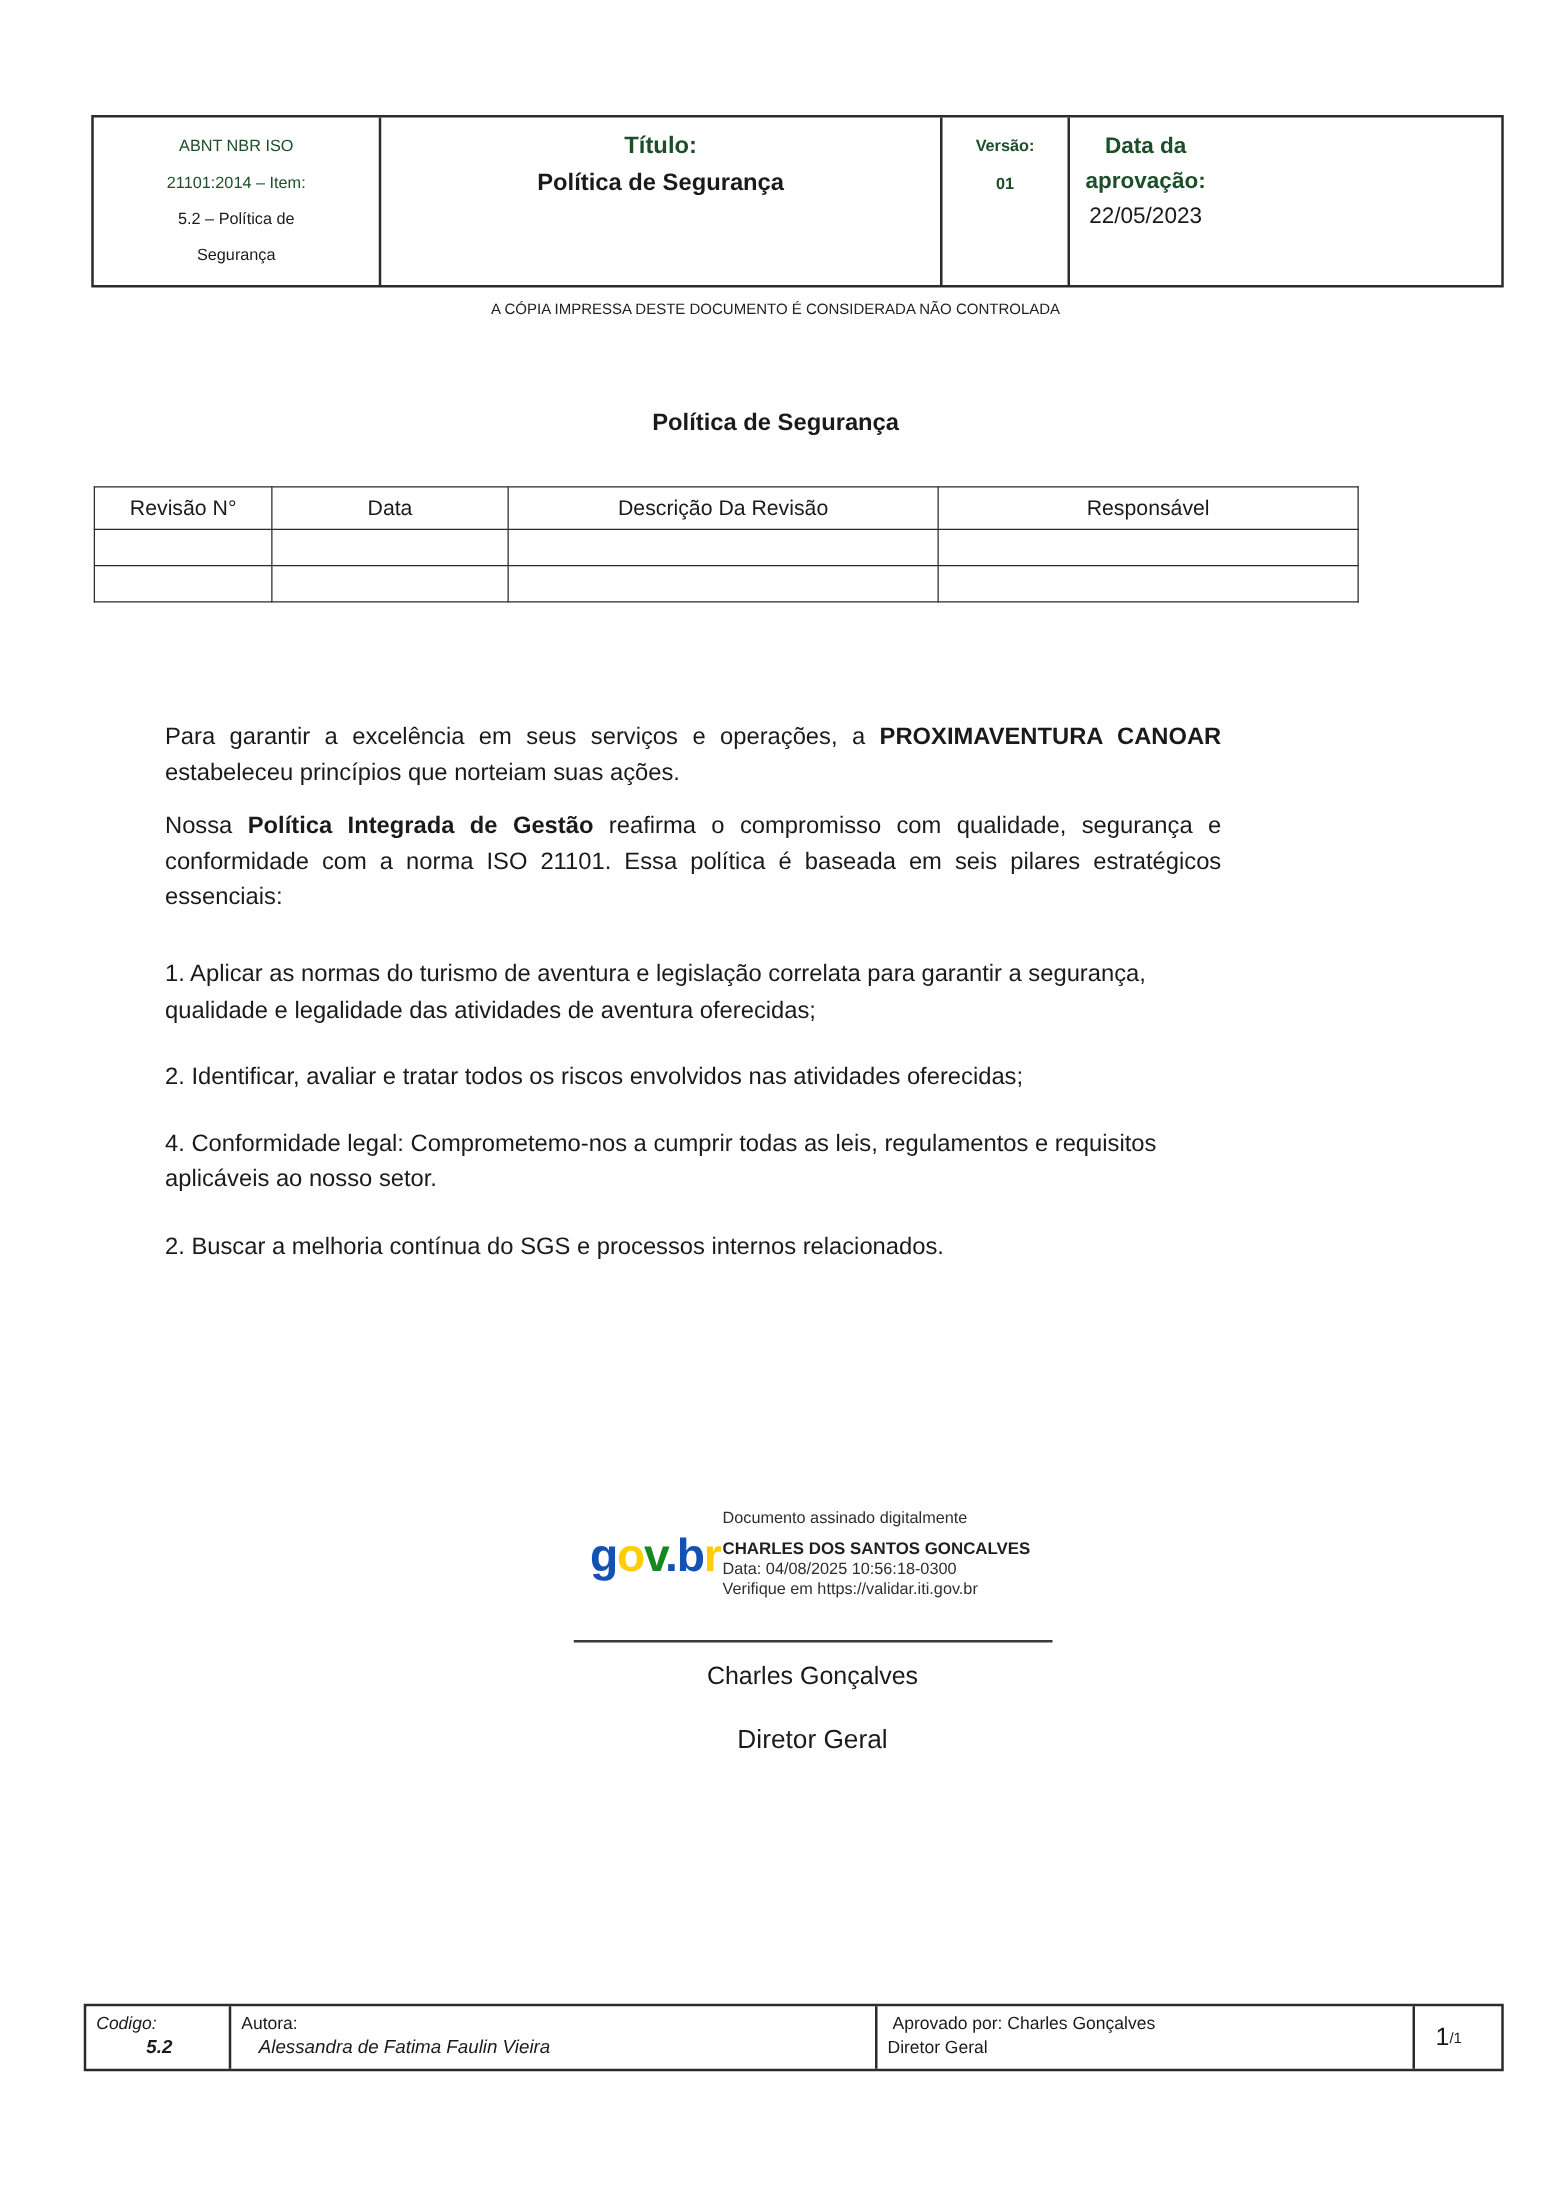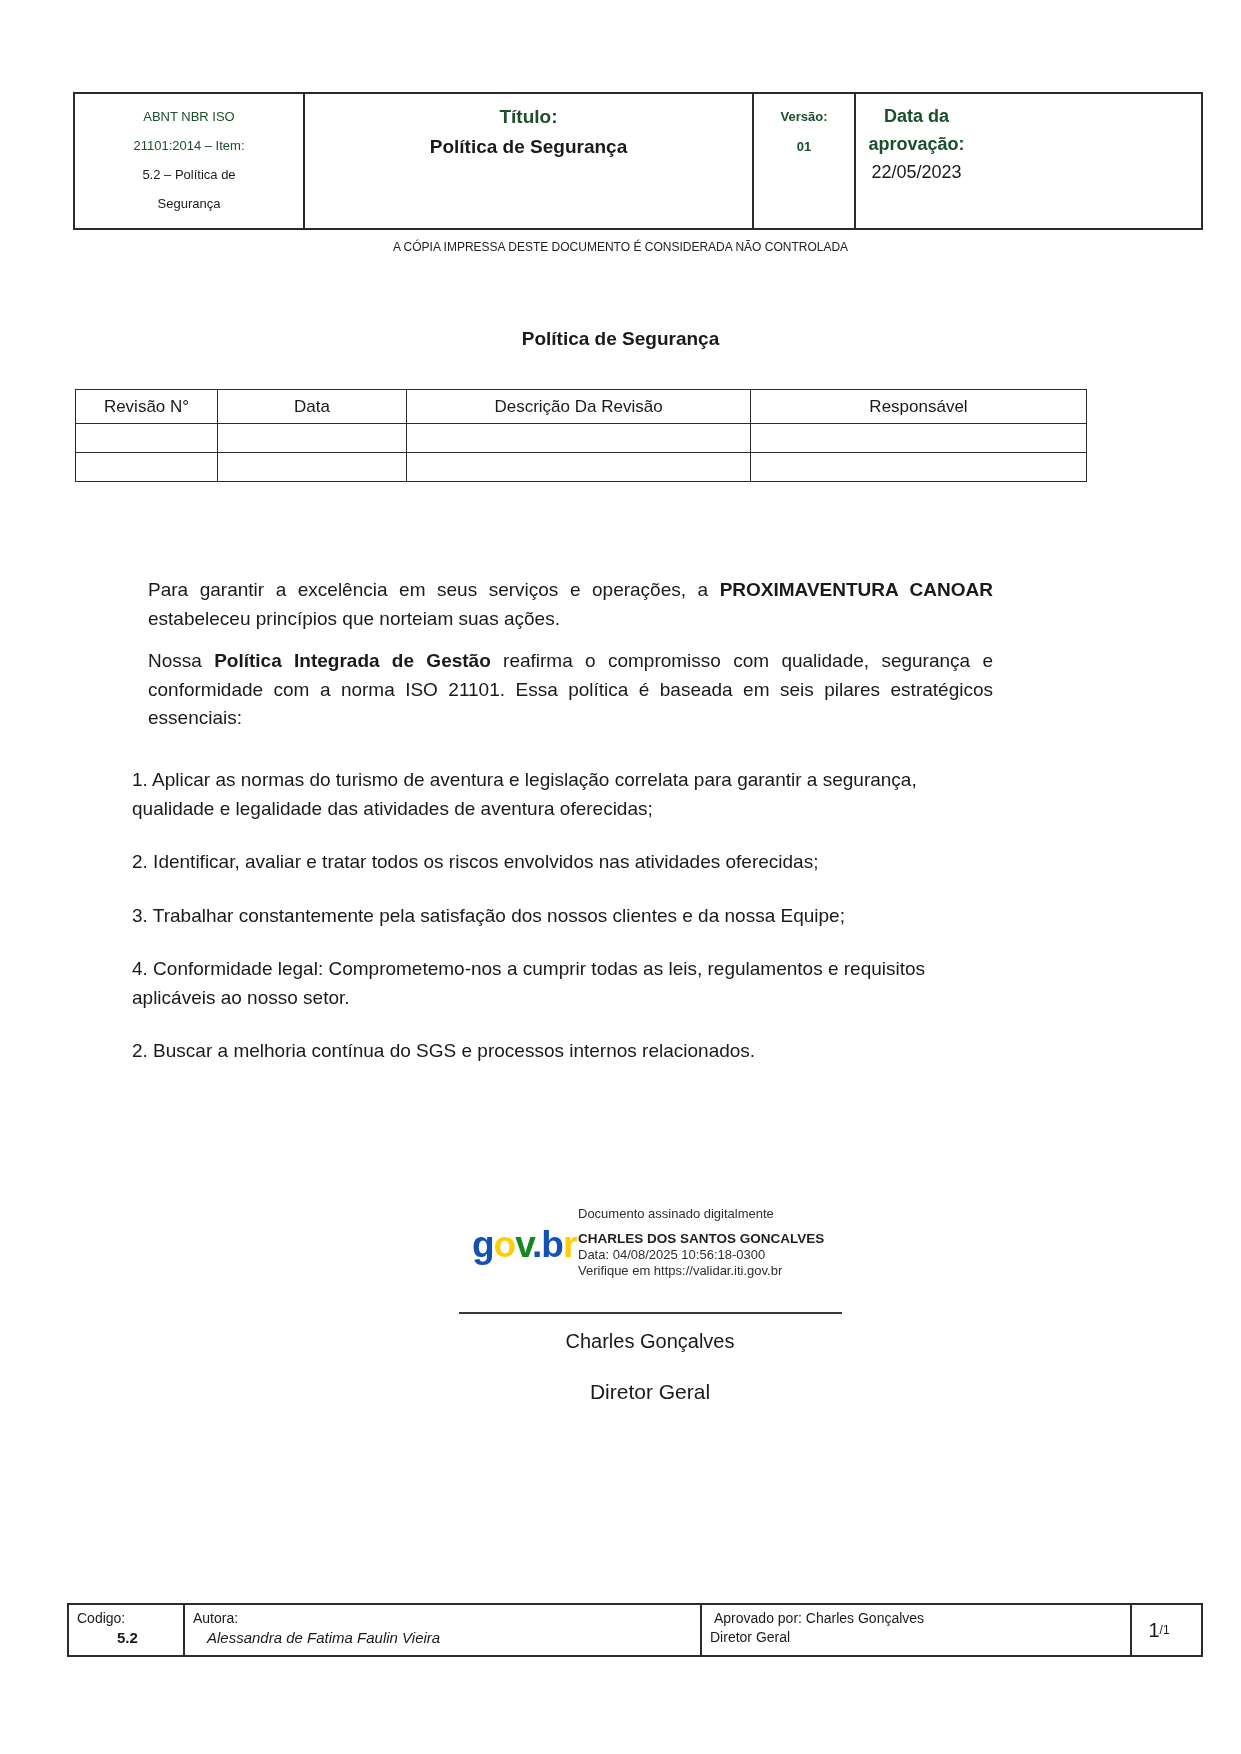--- a/index.html
+++ b/index.html
@@ -34,41 +34,41 @@
   .doc-title{position:absolute;left:0;top:328px;width:1241px;text-align:center;
     font-weight:bold;font-size:19px;}
   
   .rev-table{position:absolute;left:75px;top:389px;border-collapse:collapse;}
   .rev-table th,.rev-table td{border:1.5px solid #2b2b2b;font-weight:normal;font-size:17px;
     text-align:center;padding:0;}
   .rev-table th{height:33px;}
   .rev-table td{height:28px;}
   .col-rev{width:141px;} .col-data{width:188px;} .col-desc{width:343px;} .col-resp{width:335px;}
   
-  .body-text{position:absolute;left:148px;width:845px;font-size:19px;line-height:28.5px;}
+  .body-text{position:absolute;left:132px;width:845px;font-size:19px;line-height:28.5px;}
   .p1{top:576px;text-align:justify;}
   .p2{top:647px;text-align:justify;}
   .items{position:absolute;left:132px;top:766px;width:800px;font-size:19px;line-height:28.5px;}
   .items .item{margin-bottom:25px;}
   
   .gov-logo{position:absolute;left:472px;top:1224px;font-size:37px;font-weight:bold;
     letter-spacing:-1px;font-family:"Liberation Sans","DejaVu Sans",sans-serif;}
   .gb-blue{color:#1351b4;} .gb-yellow{color:#ffcd07;} .gb-green{color:#168821;}
   .stamp-text{position:absolute;left:578px;top:1206px;font-size:13px;color:#2e2e2e;line-height:16px;}
   .stamp-line1{margin-bottom:9px;}
   .stamp-name{font-weight:bold;font-size:13.5px;color:#1f1f1f;}
   .sig-line{position:absolute;left:459px;top:1312px;width:383px;border-top:2px solid #3a3a3a;}
   .sig-name{position:absolute;left:450px;top:1330px;width:400px;text-align:center;font-size:20px;}
   .sig-role{position:absolute;left:450px;top:1380px;width:400px;text-align:center;font-size:21px;}
   
   .footer-table{position:absolute;left:67px;top:1603px;width:1136px;height:54px;
     display:flex;border:2px solid #2b2b2b;box-sizing:border-box;}
   .f-cell{box-sizing:border-box;border-right:2px solid #2b2b2b;padding:4px 8px;font-size:14px;line-height:19px;}
   .f-cell:last-child{border-right:none;}
-  .f-code{width:116px;}
+  .f-code{width:116px;font-style:italic;}
   .f-author{width:517px;}
   .f-approved{width:430px;}
   .f-page{width:54px;display:flex;align-items:center;justify-content:center;}
   .f-code .code-val{font-weight:bold;font-size:15px;margin-left:40px;}
   .f-author .author-val{font-style:italic;font-size:15px;padding-left:14px;}
   .f-approved .appr-line1{padding-left:4px;}
   .page-big{font-size:20px;} .page-small{font-size:12px;}
 </style>
 </head>
 <body>
@@ -124,21 +124,20 @@
   </tbody>
     </table>
 
   <div class="body-text p1"><span>Para garantir a excelência em seus serviços e operações, a </span><b>PROXIMAVENTURA CANOAR</b><span> estabeleceu princípios que norteiam suas ações.</span></div>
 
   <div class="body-text p2"><span>Nossa </span><b>Política Integrada de Gestão</b><span> reafirma o compromisso com qualidade, segurança e conformidade com a norma ISO 21101. Essa política é baseada em seis pilares estratégicos essenciais:</span></div>
 
   <div class="items">
     <div class="item">1. Aplicar as normas do turismo de aventura e legislação correlata para garantir a segurança, qualidade e legalidade das atividades de aventura oferecidas;</div>
     <div class="item">2. Identificar, avaliar e tratar todos os riscos envolvidos nas atividades oferecidas;</div>
-    <div class="item">3. Trabalhar constantemente pela satisfação dos nossos clientes e da nossa Equipe;</div>
     <div class="item">4. Conformidade legal: Comprometemo-nos a cumprir todas as leis, regulamentos e requisitos aplicáveis ao nosso setor.</div>
     <div class="item">2. Buscar a melhoria contínua do SGS e processos internos relacionados.</div>
   </div>
 
   <div class="gov-logo"><span class="gb-blue">g</span><span class="gb-yellow">o</span><span class="gb-green">v</span><span class="gb-blue">.</span><span class="gb-blue">b</span><span class="gb-yellow">r</span></div>
 
   <div class="stamp-text">
     <div class="stamp-line1">Documento assinado digitalmente</div>
     <div class="stamp-name">CHARLES DOS SANTOS GONCALVES</div>
     <div>Data: 04/08/2025 10:56:18-0300</div>

